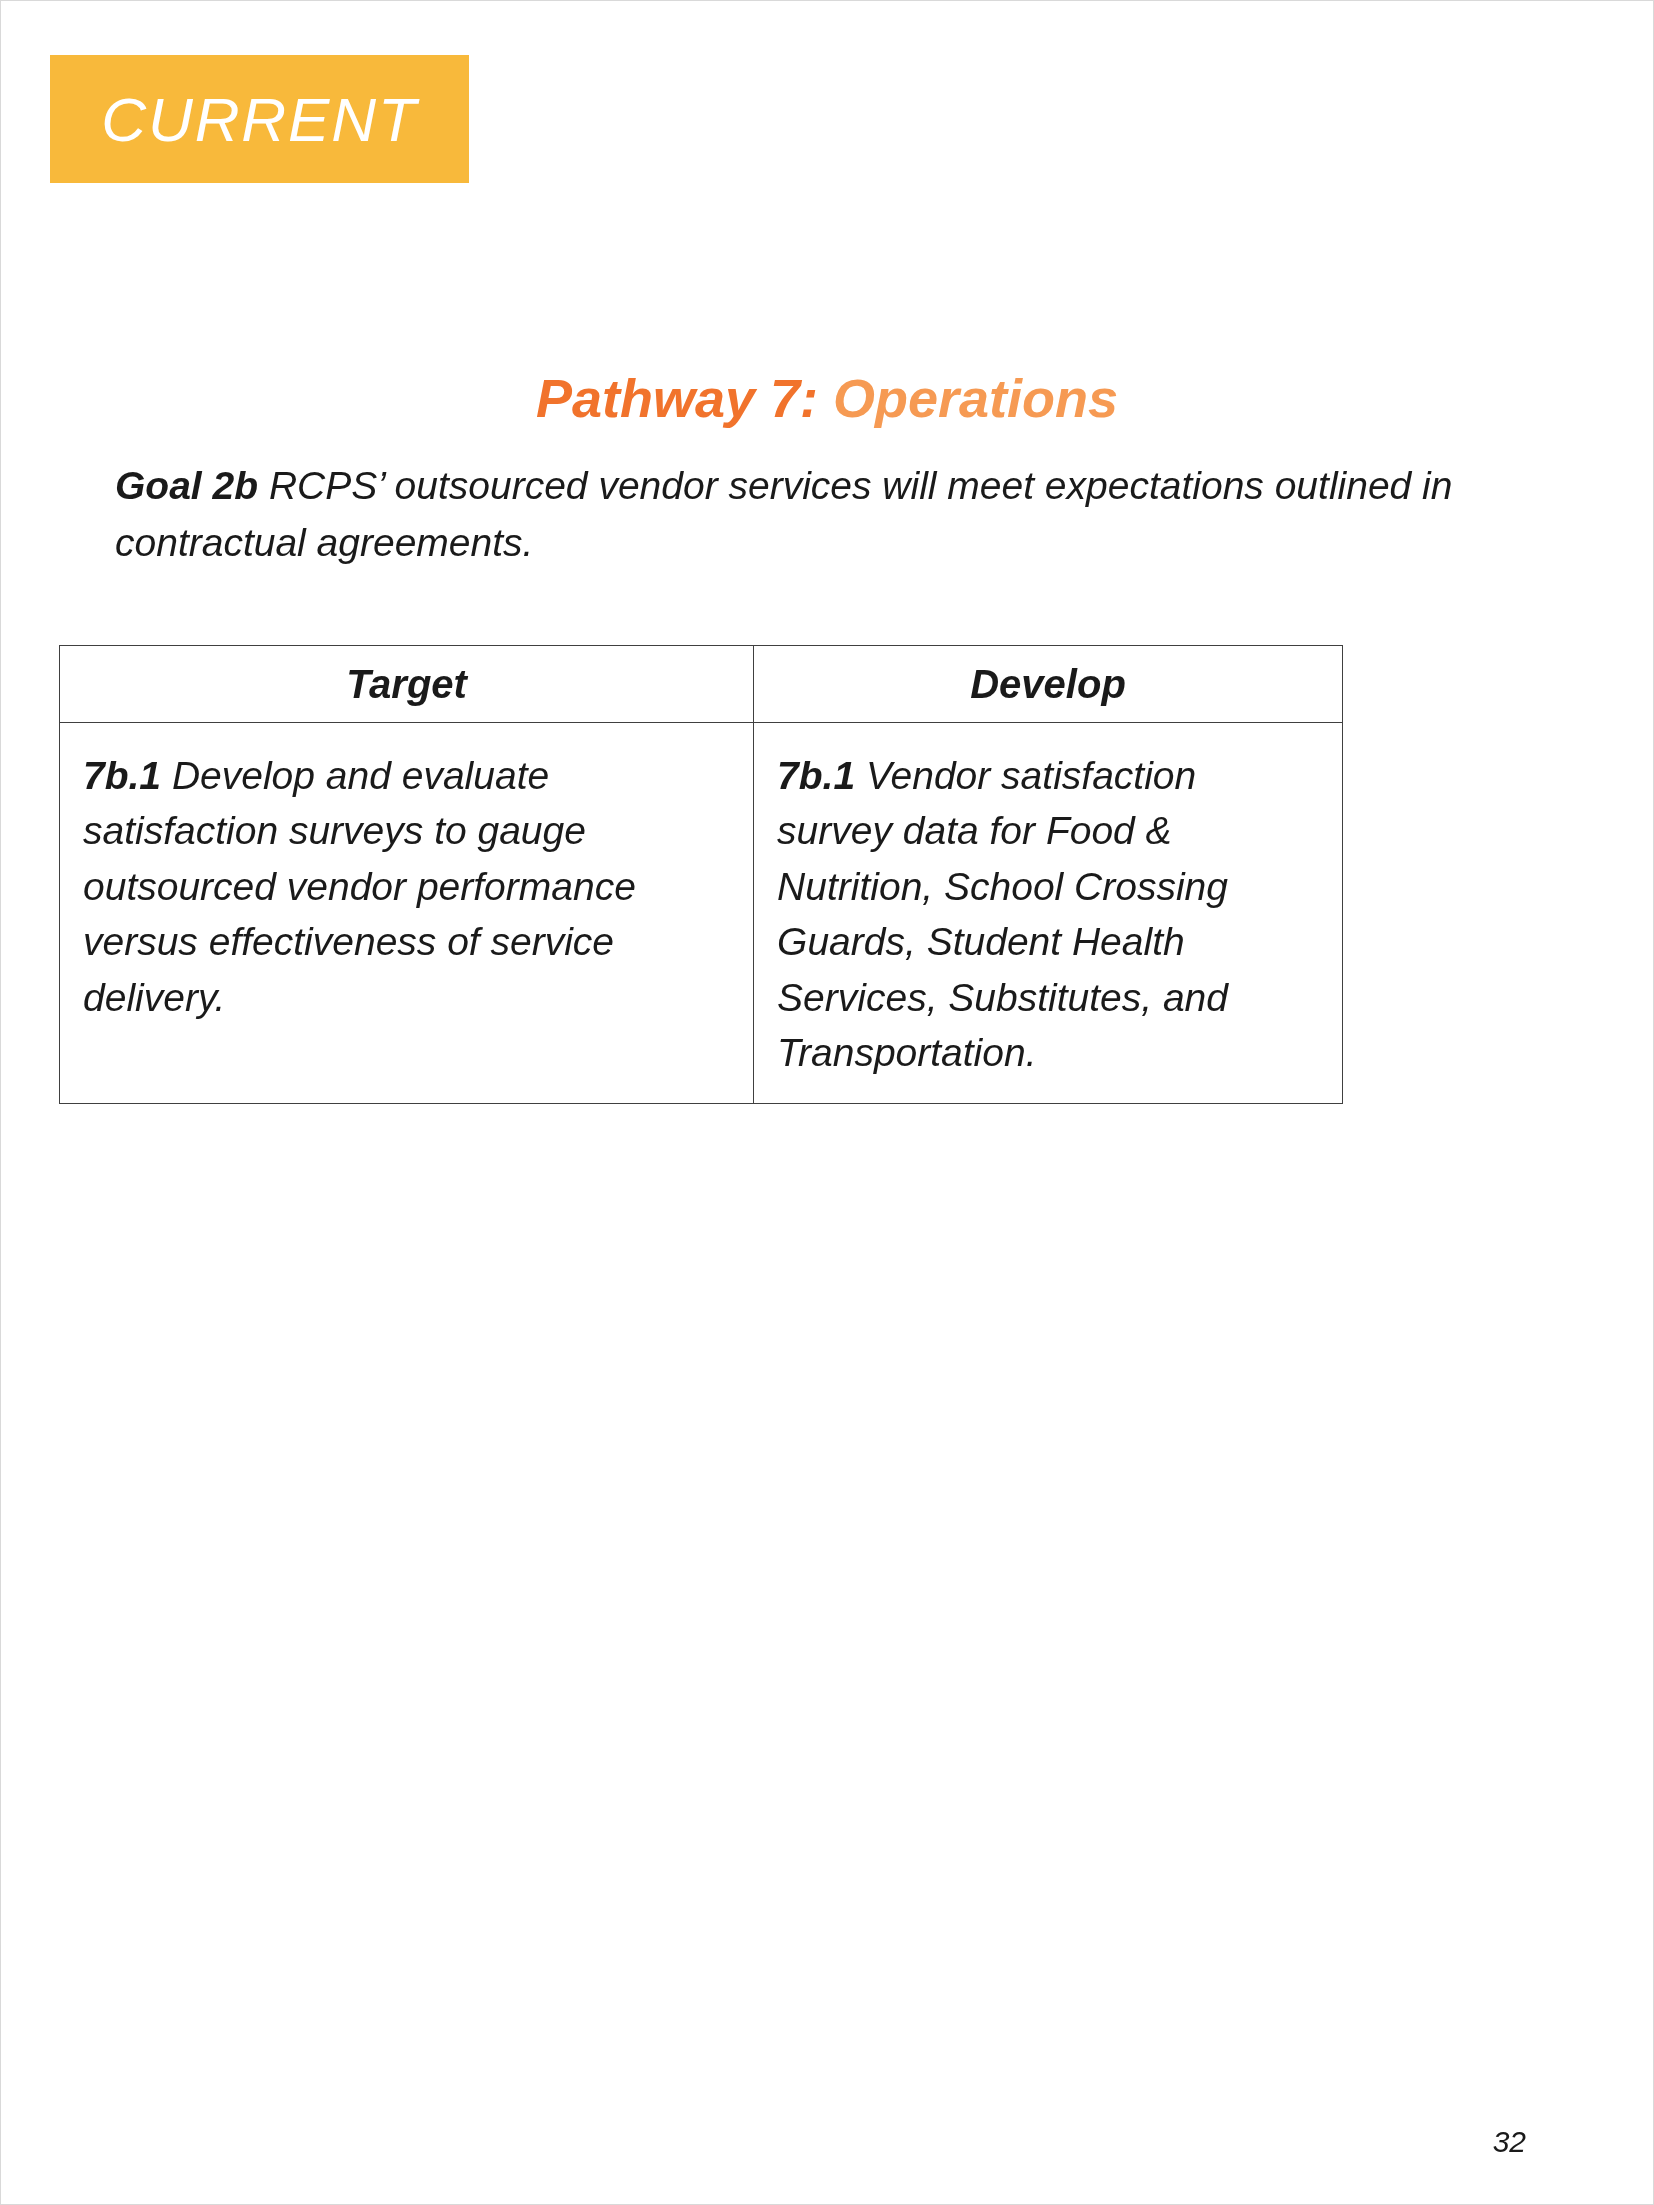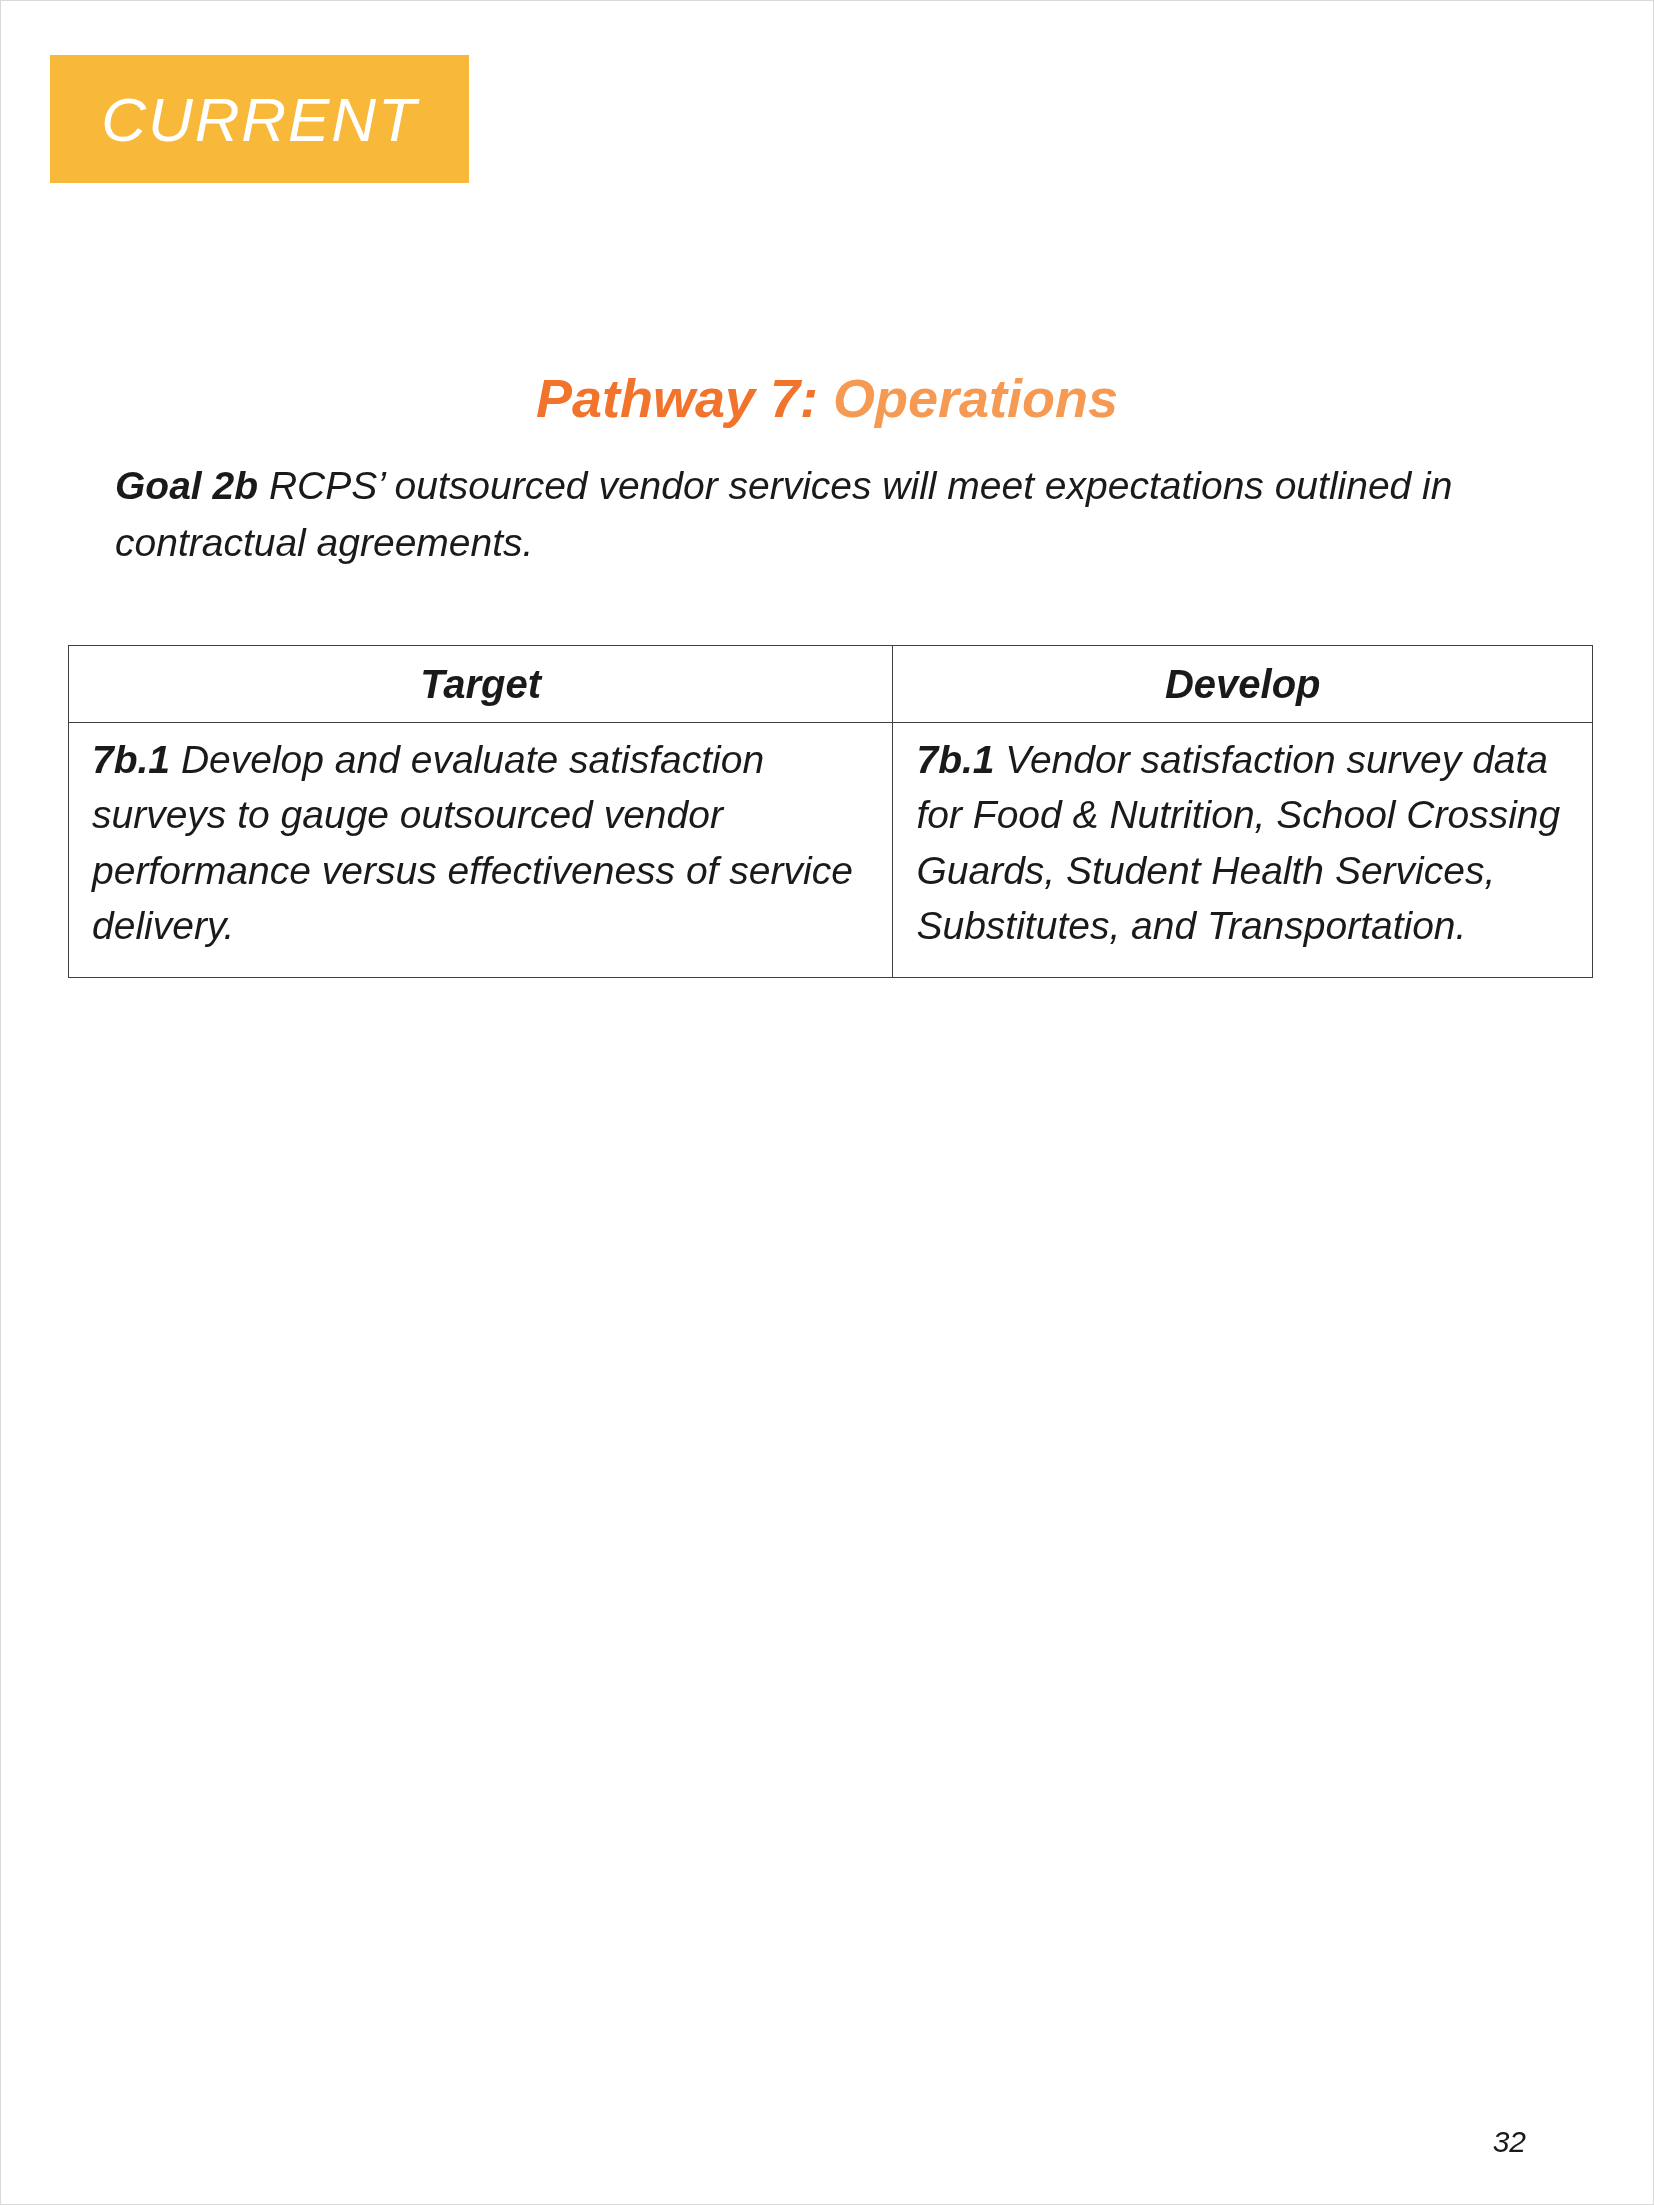--- a/index.html
+++ b/index.html
@@ -75,42 +75,42 @@
     margin: 0;
     font-size: 39px;
     line-height: 1.46;
     color: #1a1a1a;
   }
   .goal strong { font-weight: 700; }
 
   
   .goal-table {
     position: absolute;
-    left: 67px;
+    left: 58px;
     top: 644px;
-    width: 1525px;
+    width: 1284px;
     border-collapse: collapse;
     table-layout: fixed;
     font-size: 39px;
     color: #1a1a1a;
   }
   .goal-table th,
   .goal-table td {
     border: 1.9px solid #404040;
     vertical-align: top;
     box-sizing: border-box;
   }
   .goal-table th {
     font-weight: 700;
     text-align: center;
     padding: 15.5px 13px;
     font-size: 40px;
   }
   .goal-table td {
-    padding: 9px 23px 23px 23px;
+    padding: 25px 23px 23px 23px;
     line-height: 1.42;
   }
   .col-target  { width: 54.1%; }
   .col-measure { width: 45.9%; }
   .cell-label { font-weight: 700; }
 
   
   .page-number {
     position: absolute;
     right: 127px;

